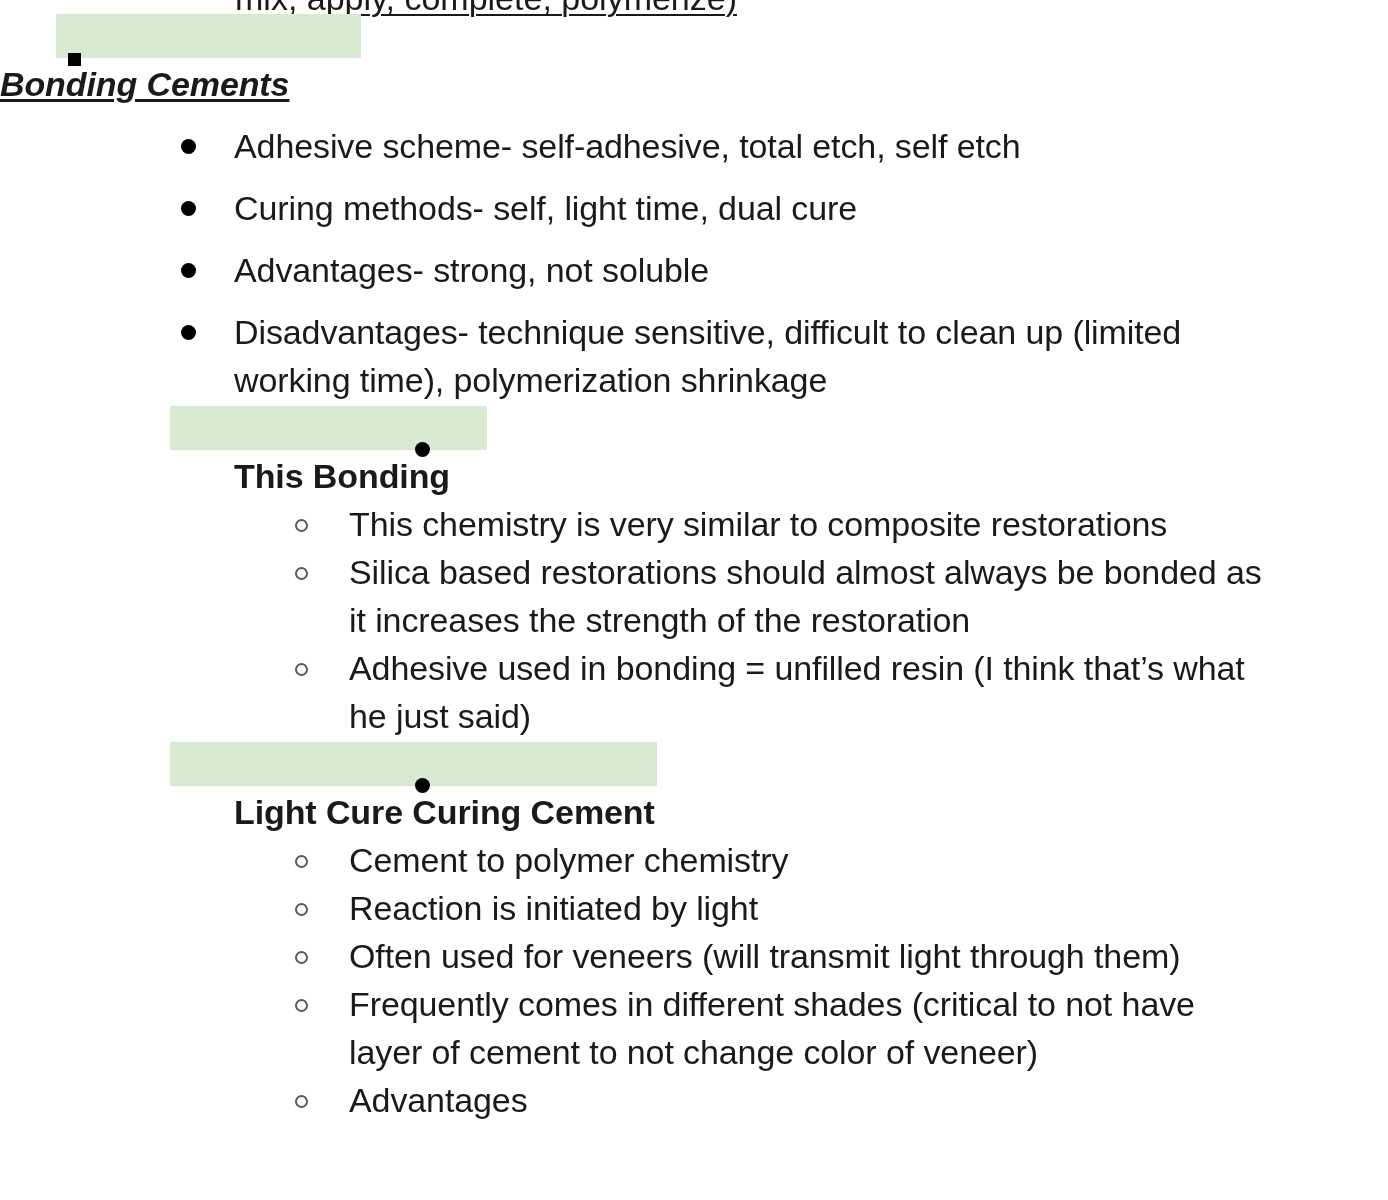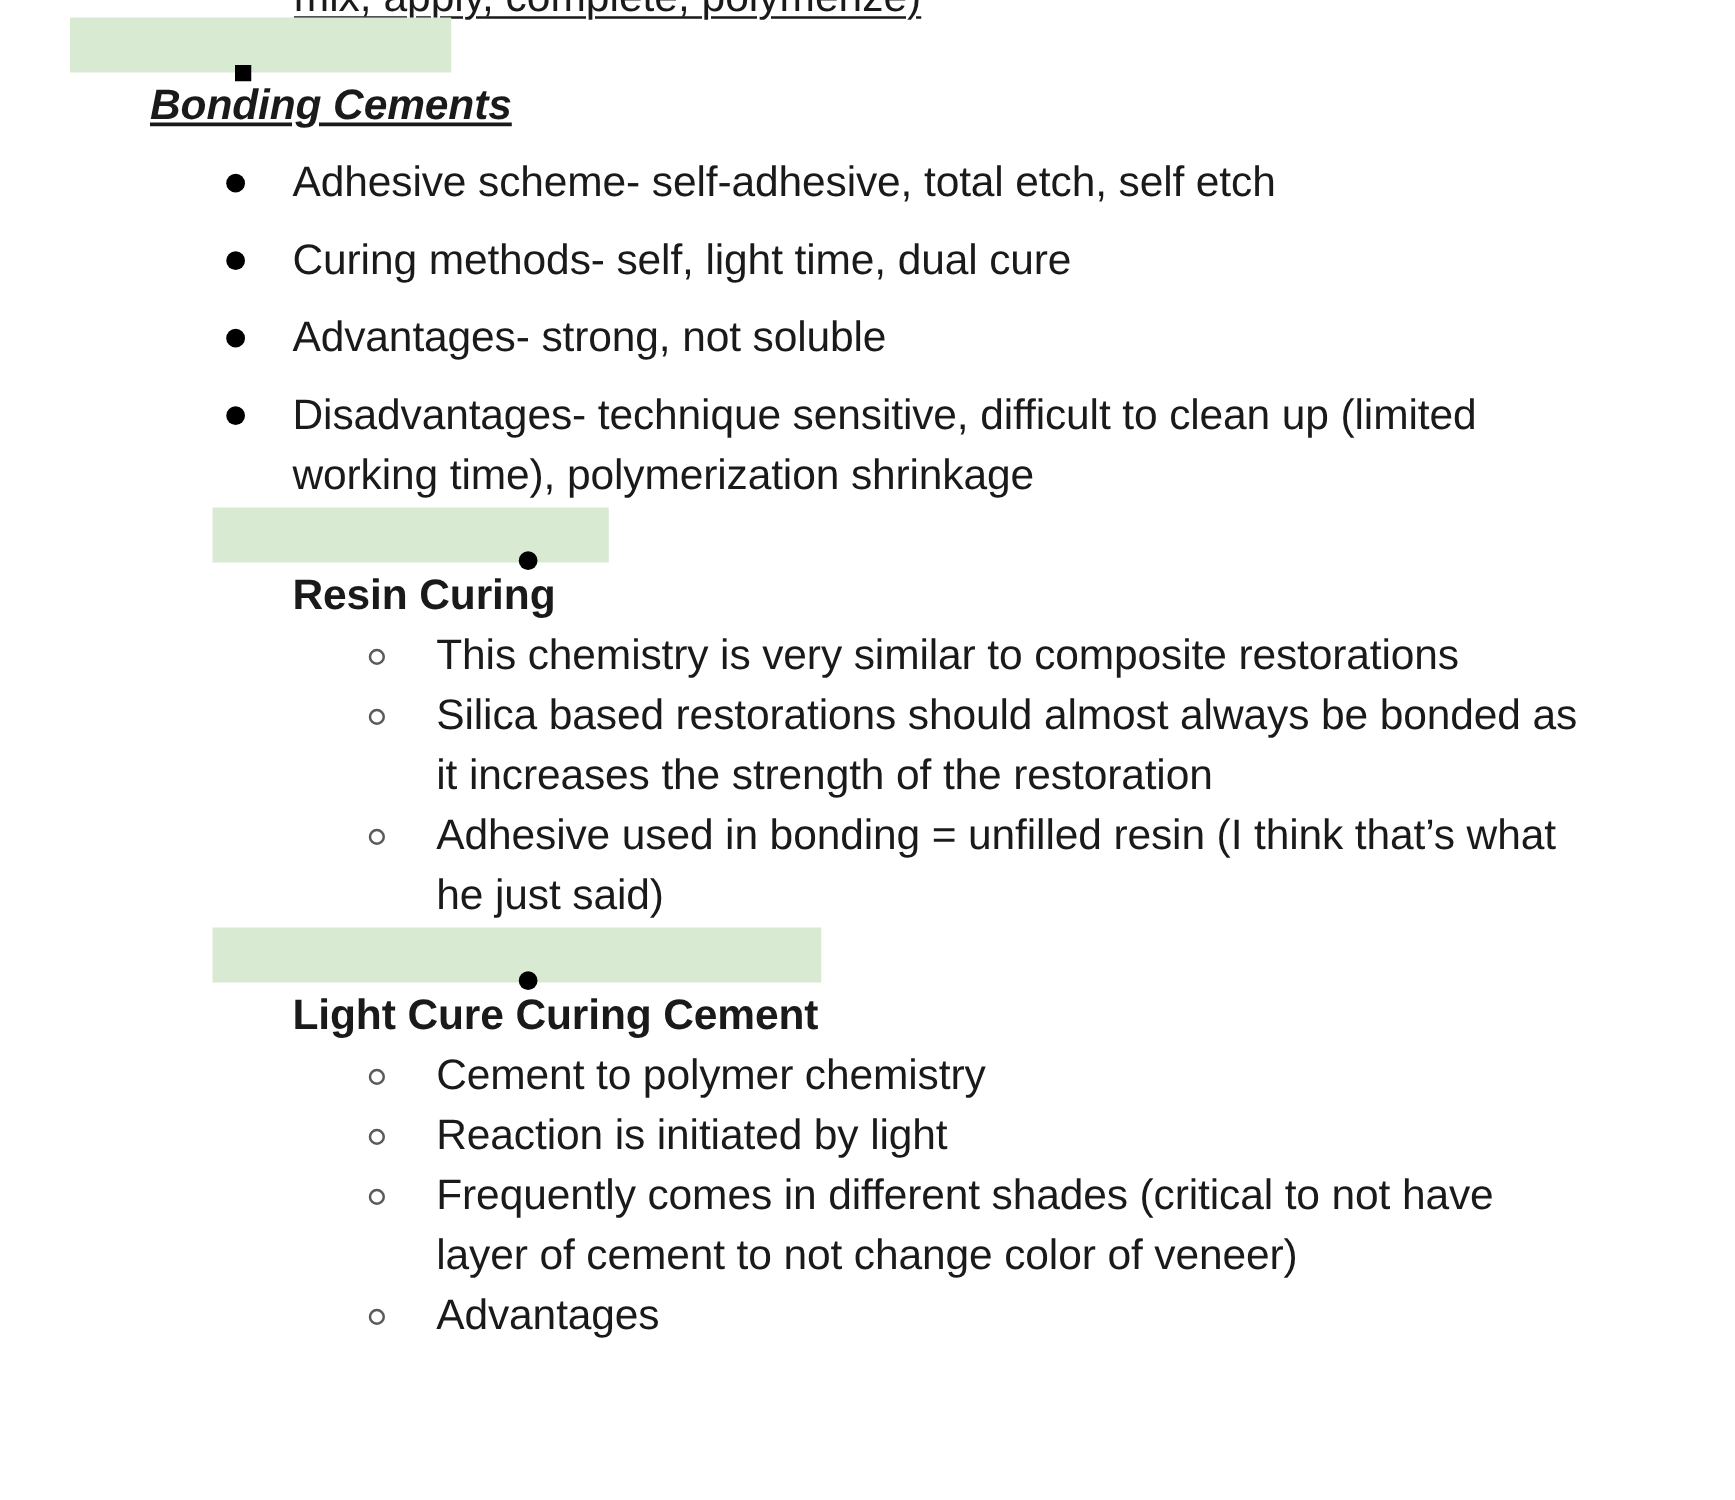--- a/index.html
+++ b/index.html
@@ -47,21 +47,21 @@
     line-height: 48px;
     letter-spacing: -0.1px;
   }
 
   .bullet {
     position: absolute;
     display: inline-block;
   }
 
   
-  .lvl1            { padding-left: 120px; }
+  .lvl1            { }
   .lvl1 > .bullet  { left: 68px; top: 18px; width: 13px; height: 13px; background: #000; }
 
   
   .lvl2            { padding-left: 234px; }
   .lvl2 > .bullet  { left: 181px; top: 17px; width: 15px; height: 15px; background: #000; border-radius: 50%; }
 
   
   .lvl3            { padding-left: 349px; }
   .lvl3 > .bullet  { left: 295px; top: 19px; width: 9px; height: 9px; border: 2.5px solid #5a5a5a; border-radius: 50%; background: transparent; }
 
@@ -124,21 +124,21 @@
   </div>
 
   <div class="row lvl2">
     <span class="bullet"></span>
     <span class="txt w-l2">Disadvantages- technique sensitive, difficult to clean up (limited working time), polymerization shrinkage</span>
   </div>
 
   <div class="row lvl2 hlrow">
     <span class="hlband band-l2" style="width:317px;"></span>
     <span class="bullet"></span>
-    <span class="txt b">Resin Curing</span>
+    <span class="txt b">This Bonding</span>
   </div>
 
 
 
   <div class="row lvl3">
     <span class="bullet"></span>
     <span class="txt w-l3">This chemistry is very similar to composite restorations</span>
   </div>
 
   <div class="row lvl3">
@@ -160,20 +160,24 @@
   <div class="row lvl3">
     <span class="bullet"></span>
     <span class="txt w-l3">Cement to polymer chemistry</span>
   </div>
 
   <div class="row lvl3">
     <span class="bullet"></span>
     <span class="txt w-l3">Reaction is initiated by light</span>
   </div>
 
+  <div class="row lvl3">
+    <span class="bullet"></span>
+    <span class="txt w-l3">Often used for veneers (will transmit light through them)</span>
+  </div>
 
   <div class="row lvl3">
     <span class="bullet"></span>
     <span class="txt w-l3">Frequently comes in different shades (critical to not have layer of cement to not change color of veneer)</span>
   </div>
 
   <div class="row lvl3">
     <span class="bullet"></span>
     <span class="txt w-l3">Advantages</span>
   </div>

